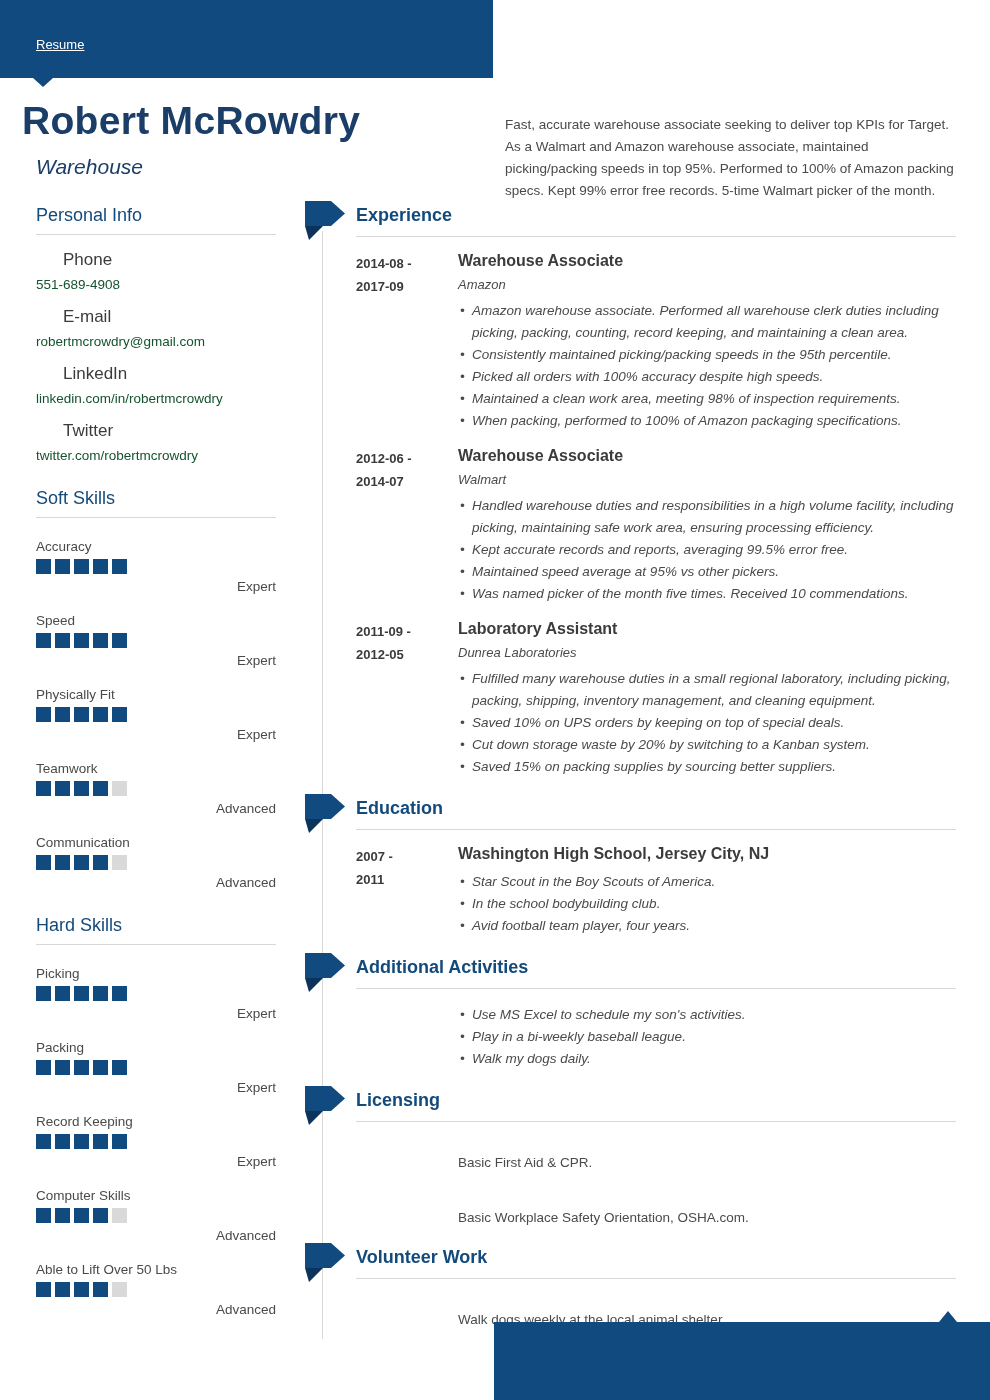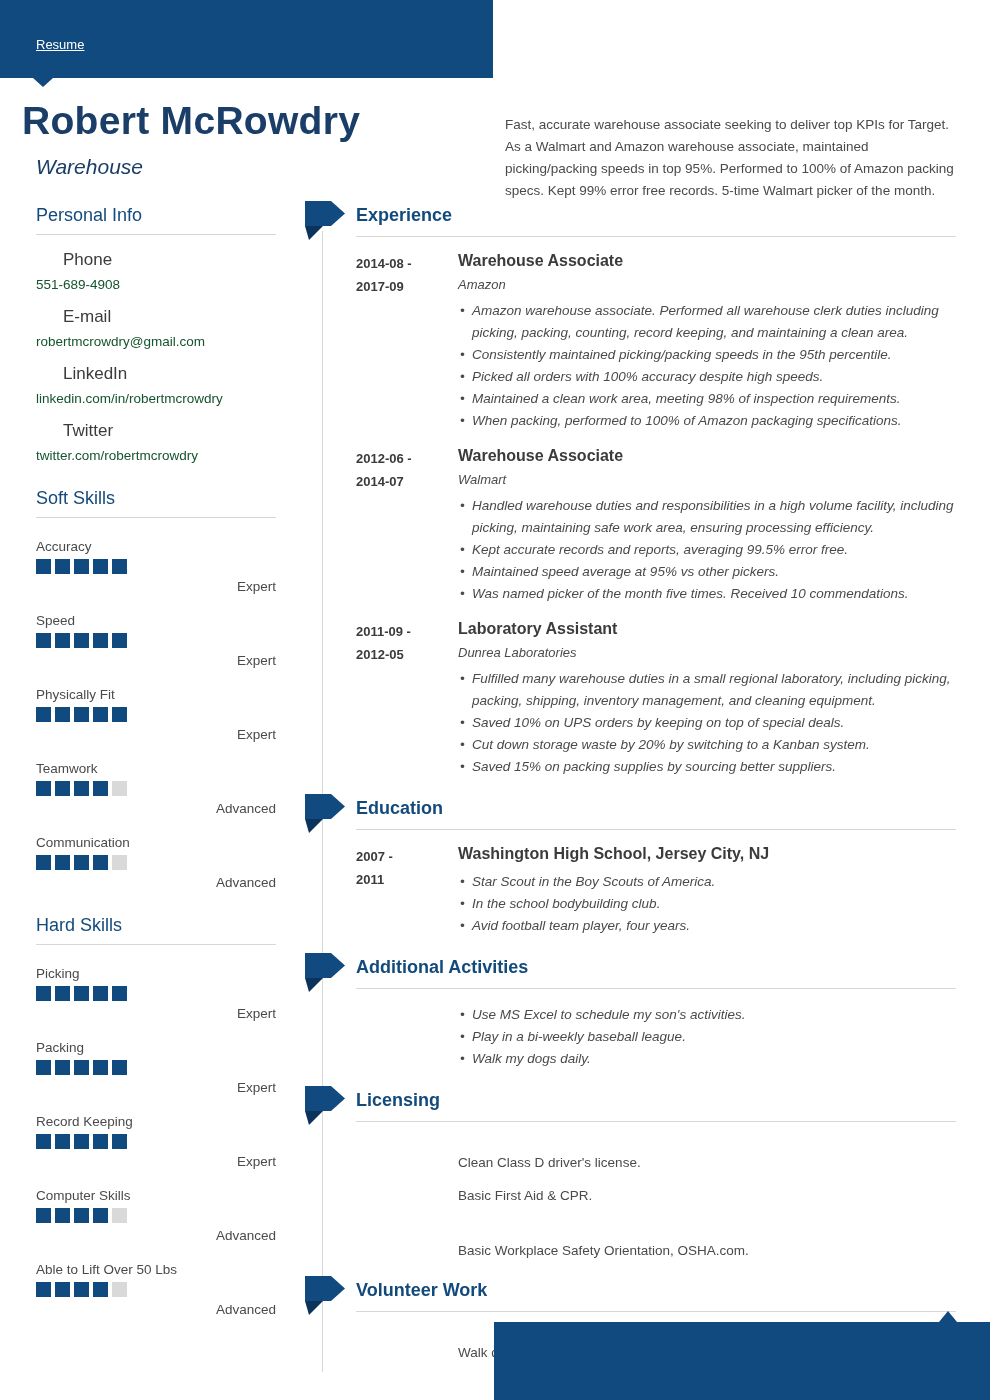--- a/index.html
+++ b/index.html
@@ -342,21 +342,20 @@
     <div class="r-heading-row">
       <svg class="flag-icon" viewBox="0 0 40 40">
         <path d="M0 0 H26 L40 12.5 L26 25 H0 Z" fill="#114a7e"></path>
         <path d="M0 25 H18 L4 39 Z" fill="#0b335c"></path>
       </svg>
       <span class="r-heading">Licensing</span>
     </div>
     <div class="entry">
       <div class="entry-dates"></div>
       <div class="entry-body texts">
-        <div class="text-item">Clean Class D driver's license.</div>
         <div class="text-item">Basic First Aid &amp; CPR.</div>
       </div>
     </div>
   </div>
 
   <div class="section">
     <div class="entry">
       <div class="entry-dates"></div>
       <div class="entry-body texts">
         <div class="text-item">Basic Workplace Safety Orientation, OSHA.com.</div>

